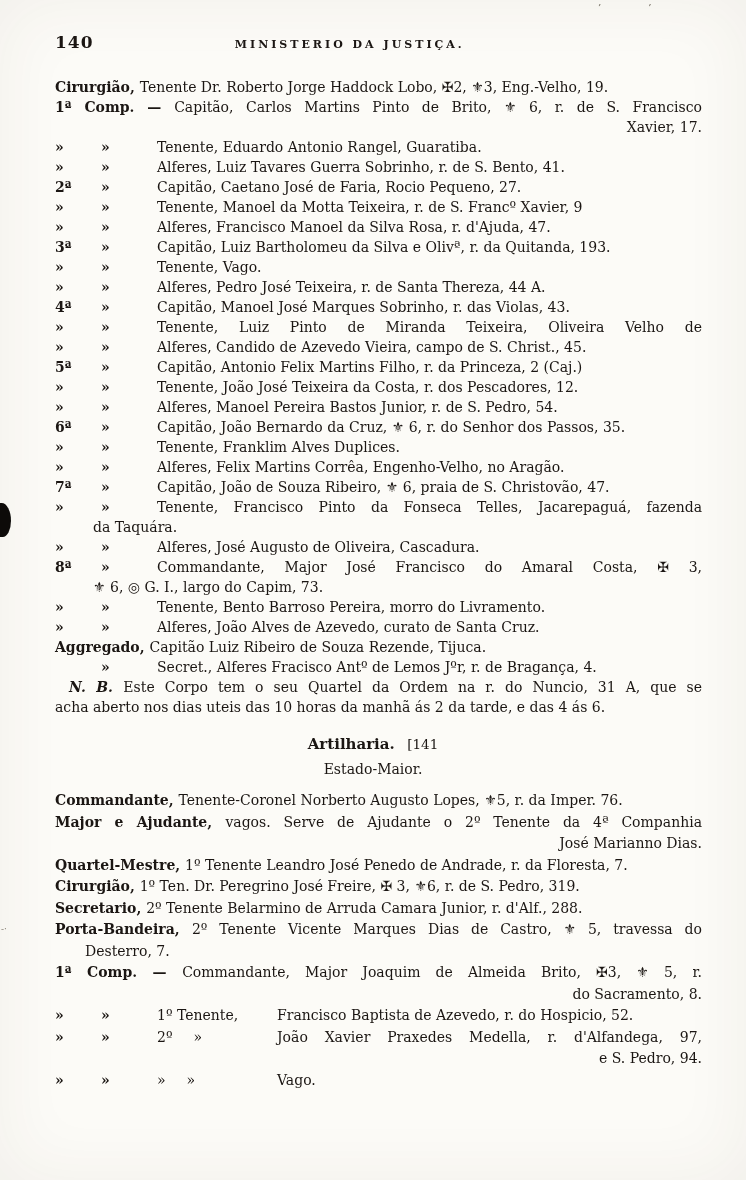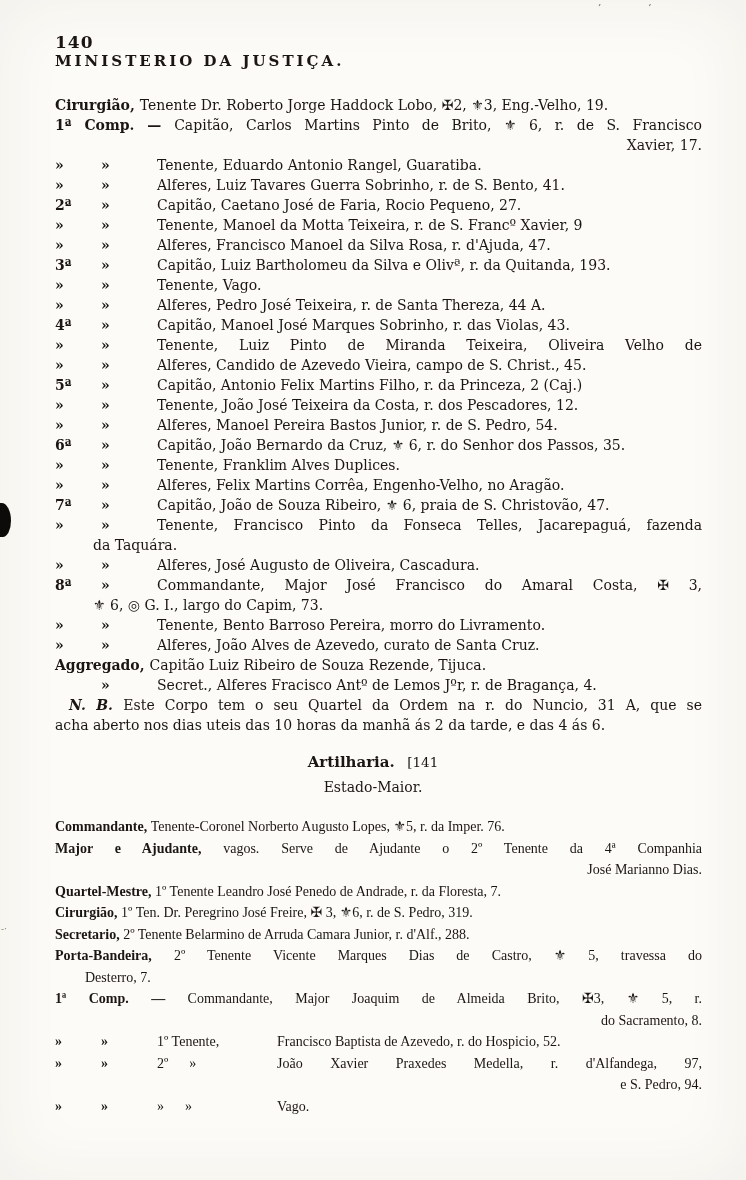--- a/index.html
+++ b/index.html
@@ -14,32 +14,31 @@
     background: #fcfbf7;
     box-shadow: inset 0 0 70px rgba(60,50,30,0.06);
     font-family: "DejaVu Serif", "Liberation Serif", serif;
     font-size: 14px;
     color: #1b1613;
   }
   .header {
     display: flex;
     align-items: baseline;
     padding: 32px 140px 0 55px;
-    flex-direction: column;
   }
   .page-num {
     font-weight: bold;
     font-size: 17px;
     letter-spacing: 1px;
   }
   .header-title {
     flex: 1;
-    text-align: left;
+    text-align: center;
     font-weight: bold;
-    font-size: 15px;
+    font-size: 11px;
     letter-spacing: 3px;
   }
   .section { margin-top: 25px; }
   .line {
     display: flex;
     padding: 0 44px 0 55px;
     line-height: 20px;
     min-height: 20px;
   }
   .sec-b .line {
@@ -63,21 +62,21 @@
     line-height: 22px;
   }
   .heading-main { font-weight: bold; font-size: 15px; }
   .catchword { font-size: 13.5px; margin-left: 8px; margin-top: 48px; }
   .subheading {
     margin-top: 6px;
     text-align: center;
     font-size: 14px;
     line-height: 16px;
   }
-  .sec-b { margin-top: 21px; font-family: Liberation Serif, serif; }
+  .sec-b { margin-top: 13px; }
   .ink-blot {
     position: absolute;
     left: 0; top: 503px;
     width: 11px; height: 34px;
     background: #0d0b09;
     border-radius: 0 85% 75% 0 / 0 52% 48% 0;
   }
   .specks {
     position: absolute;
     top: 2px; left: 598px;

